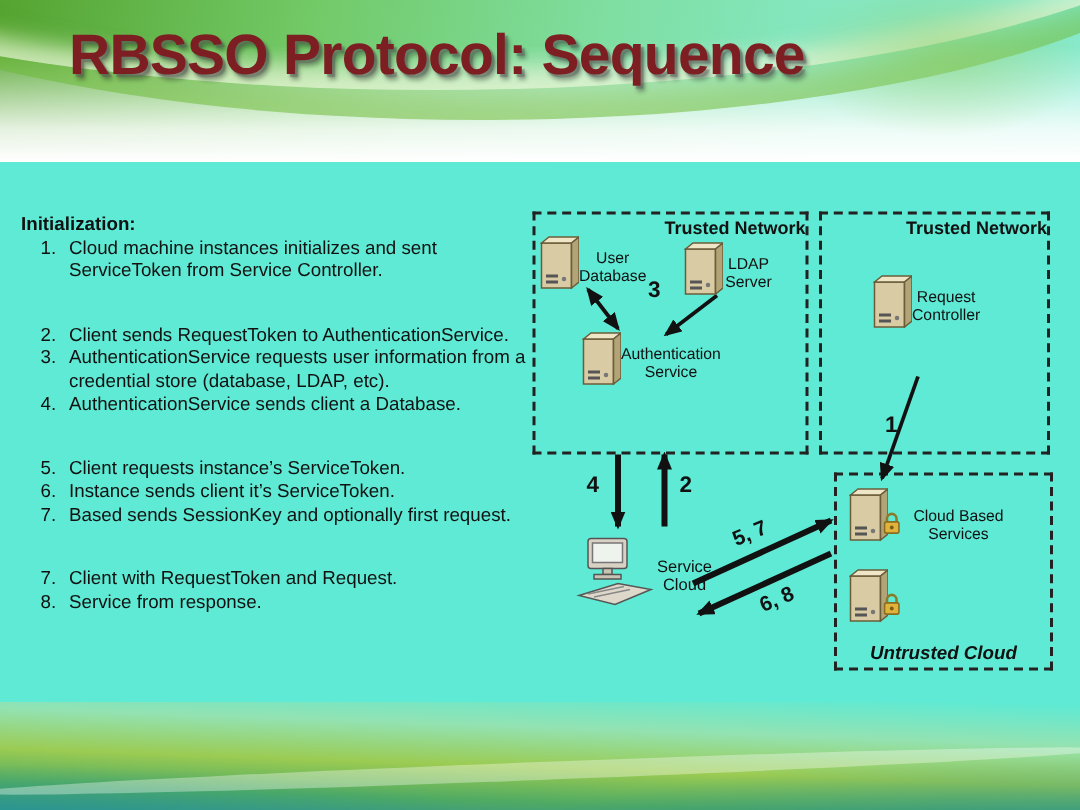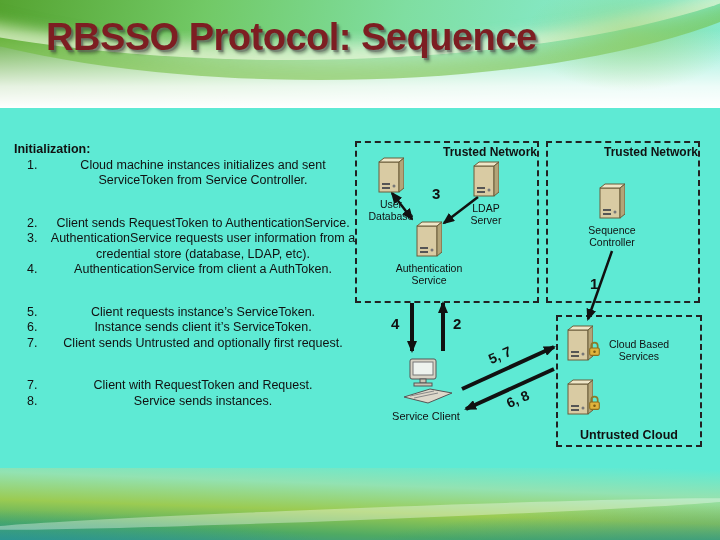--- a/index.html
+++ b/index.html
@@ -35,33 +35,33 @@
          letter-spacing:-0.5px;color:#7d1e22;
          text-shadow:2px 2px 1px rgba(90,90,90,0.55), 3px 4px 3px rgba(0,0,0,0.3);}
 
   
   .content{position:absolute;left:14px;top:94px;width:346px;font-size:12.5px;line-height:15.5px;margin-top:48px;}
   .section{margin-bottom:27px;}
   .section:last-child{margin-bottom:0;}
   .heading{font-weight:bold;}
   .li{display:flex;}
   .num{flex:0 0 19px;margin-left:13px;}
-  .txt{flex:1;text-align:center;}
+  .txt{flex:1;}
 
   
   .diagram{position:absolute;left:350px;top:135px;width:362px;height:322px;}
   .dbox{position:absolute;border:2px dashed #222;}
   .tbox1{left:5px;top:6px;width:180px;height:158px;}
   .tbox2{left:196px;top:6px;width:150px;height:158px;}
   .ubox{left:206px;top:180px;width:142px;height:128px;}
   .box-title{position:absolute;top:2px;left:0;right:0;text-align:right;
              font-weight:bold;font-size:12px;}
   .box-title-bottom{position:absolute;bottom:3px;left:0;right:0;text-align:center;
-             font-weight:bold;font-size:12.5px;}
-  .node{position:absolute;display:flex;flex-direction:column;align-items:center;}
+             font-weight:bold;font-size:12.5px;font-style:italic;}
+  .node{position:absolute;display:flex;flex-direction:row;align-items:center;}
   .nlabel{font-size:10.5px;line-height:12px;text-align:center;margin-top:1px;}
   .arrows{position:absolute;left:0;top:0;pointer-events:none;}
   .alabel{position:absolute;font-weight:bold;font-size:15px;color:#111;}
   .rot{transform:rotate(-23deg);font-size:14px;}
 </style>
 </head>
 <body>
 
 <div class="slide">
 
@@ -88,47 +88,47 @@
       <div class="li">
         <span class="num">2.</span>
         <span class="txt">Client sends RequestToken to AuthenticationService.</span>
       </div>
       <div class="li">
         <span class="num">3.</span>
         <span class="txt">AuthenticationService requests user information from a credential store (database, LDAP, etc).</span>
       </div>
       <div class="li">
         <span class="num">4.</span>
-        <span class="txt">AuthenticationService from client a AuthToken.</span>
+        <span class="txt">AuthenticationService sends client a Database.</span>
       </div>
     </div>
 
     <div class="section">
       <div class="li">
         <span class="num">5.</span>
         <span class="txt">Client requests instance’s ServiceToken.</span>
       </div>
       <div class="li">
         <span class="num">6.</span>
         <span class="txt">Instance sends client it’s ServiceToken.</span>
       </div>
       <div class="li">
         <span class="num">7.</span>
-        <span class="txt">Client sends Untrusted and  optionally first request.</span>
+        <span class="txt">Based sends SessionKey and  optionally first request.</span>
       </div>
     </div>
 
     <div class="section">
       <div class="li">
         <span class="num">7.</span>
         <span class="txt">Client with RequestToken and Request.</span>
       </div>
       <div class="li">
         <span class="num">8.</span>
-        <span class="txt">Service sends instances.</span>
+        <span class="txt">Service from response.</span>
       </div>
     </div>
 
   </div>
 
   <div class="diagram">
 
     <div class="dbox tbox1">
       <div class="box-title">Trusted Network</div>
     </div>
@@ -210,21 +210,21 @@
       <span>
         <svg width="26" height="36" viewBox="0 0 26 36">
             <rect x="1" y="5" width="20" height="30" fill="#d9cba3" stroke="#6b5d3a"></rect>
             <polygon points="1,5 6,1 26,1 21,5" fill="#efe6c8" stroke="#6b5d3a"></polygon>
             <polygon points="21,5 26,1 26,31 21,35" fill="#b3a478" stroke="#6b5d3a"></polygon>
             <rect x="4" y="26" width="8" height="2" fill="#555"></rect>
             <rect x="4" y="30" width="8" height="2" fill="#555"></rect>
             <circle cx="16" cy="29" r="1.5" fill="#777"></circle>
           </svg>
       </span>
-      <div class="nlabel">Sequence Controller</div>
+      <div class="nlabel">Request Controller</div>
     </div>
 
     <div class="node" style="left:216px;top:190px;width:28px;">
       <span>
         <svg width="26" height="36" viewBox="0 0 26 36">
             <rect x="1" y="5" width="20" height="30" fill="#d9cba3" stroke="#6b5d3a"></rect>
             <polygon points="1,5 6,1 26,1 21,5" fill="#efe6c8" stroke="#6b5d3a"></polygon>
             <polygon points="21,5 26,1 26,31 21,35" fill="#b3a478" stroke="#6b5d3a"></polygon>
             <rect x="4" y="26" width="8" height="2" fill="#555"></rect>
             <rect x="4" y="30" width="8" height="2" fill="#555"></rect>
@@ -265,17 +265,17 @@
         <svg width="60" height="48" viewBox="0 0 60 48">
           <rect x="14" y="2" width="26" height="20" rx="2" fill="#d7d2c4" stroke="#555"></rect>
           <rect x="17" y="5" width="20" height="13" fill="#eef3ee" stroke="#777"></rect>
           <rect x="24" y="22" width="6" height="4" fill="#c9c4b4" stroke="#555"></rect>
           <rect x="18" y="26" width="18" height="3" fill="#c9c4b4" stroke="#555"></rect>
           <polygon points="8,40 34,32 56,36 32,46" fill="#ddd8ca" stroke="#555"></polygon>
           <line x1="14" y1="39" x2="38" y2="34" stroke="#888"></line>
           <line x1="18" y1="41" x2="42" y2="36" stroke="#888"></line>
         </svg>
       </span>
-      <div class="nlabel" style="font-size:11px;">Service Client</div>
+      <div class="nlabel" style="font-size:11px;">Service Cloud</div>
     </div>
 
   </div>
 </div>
 
 </body></html>

